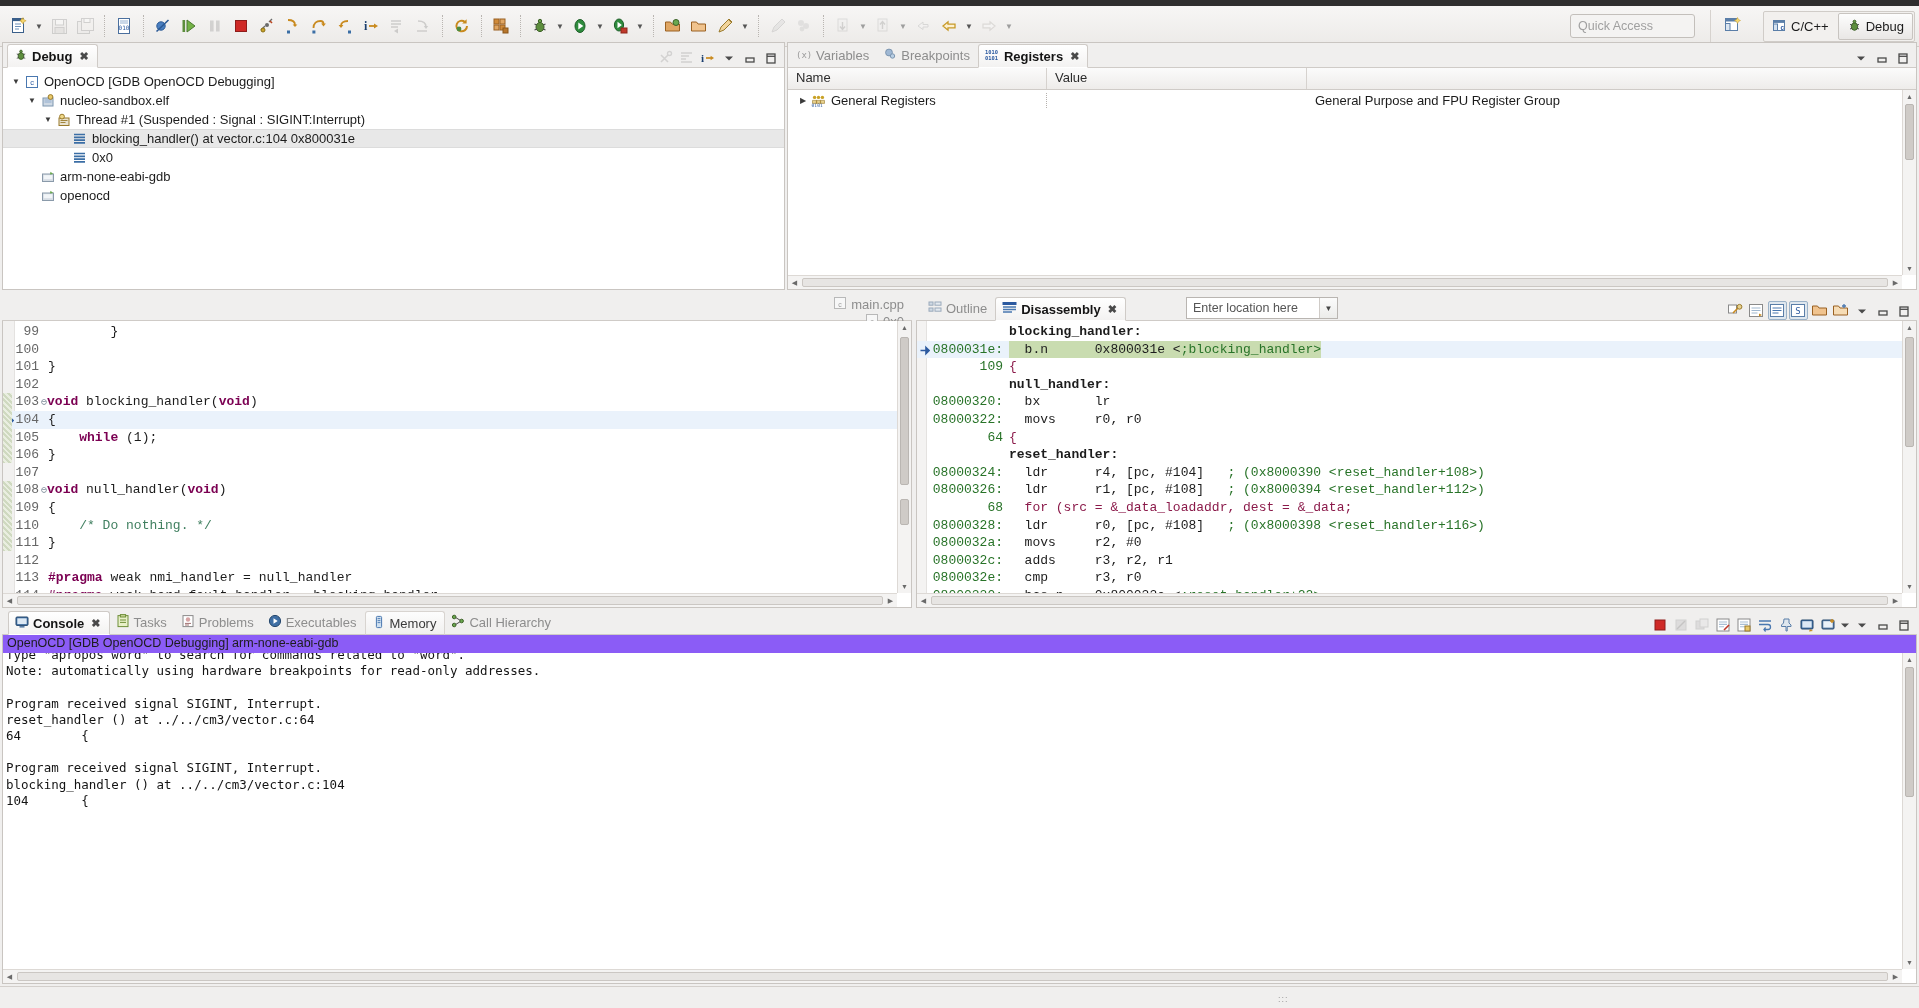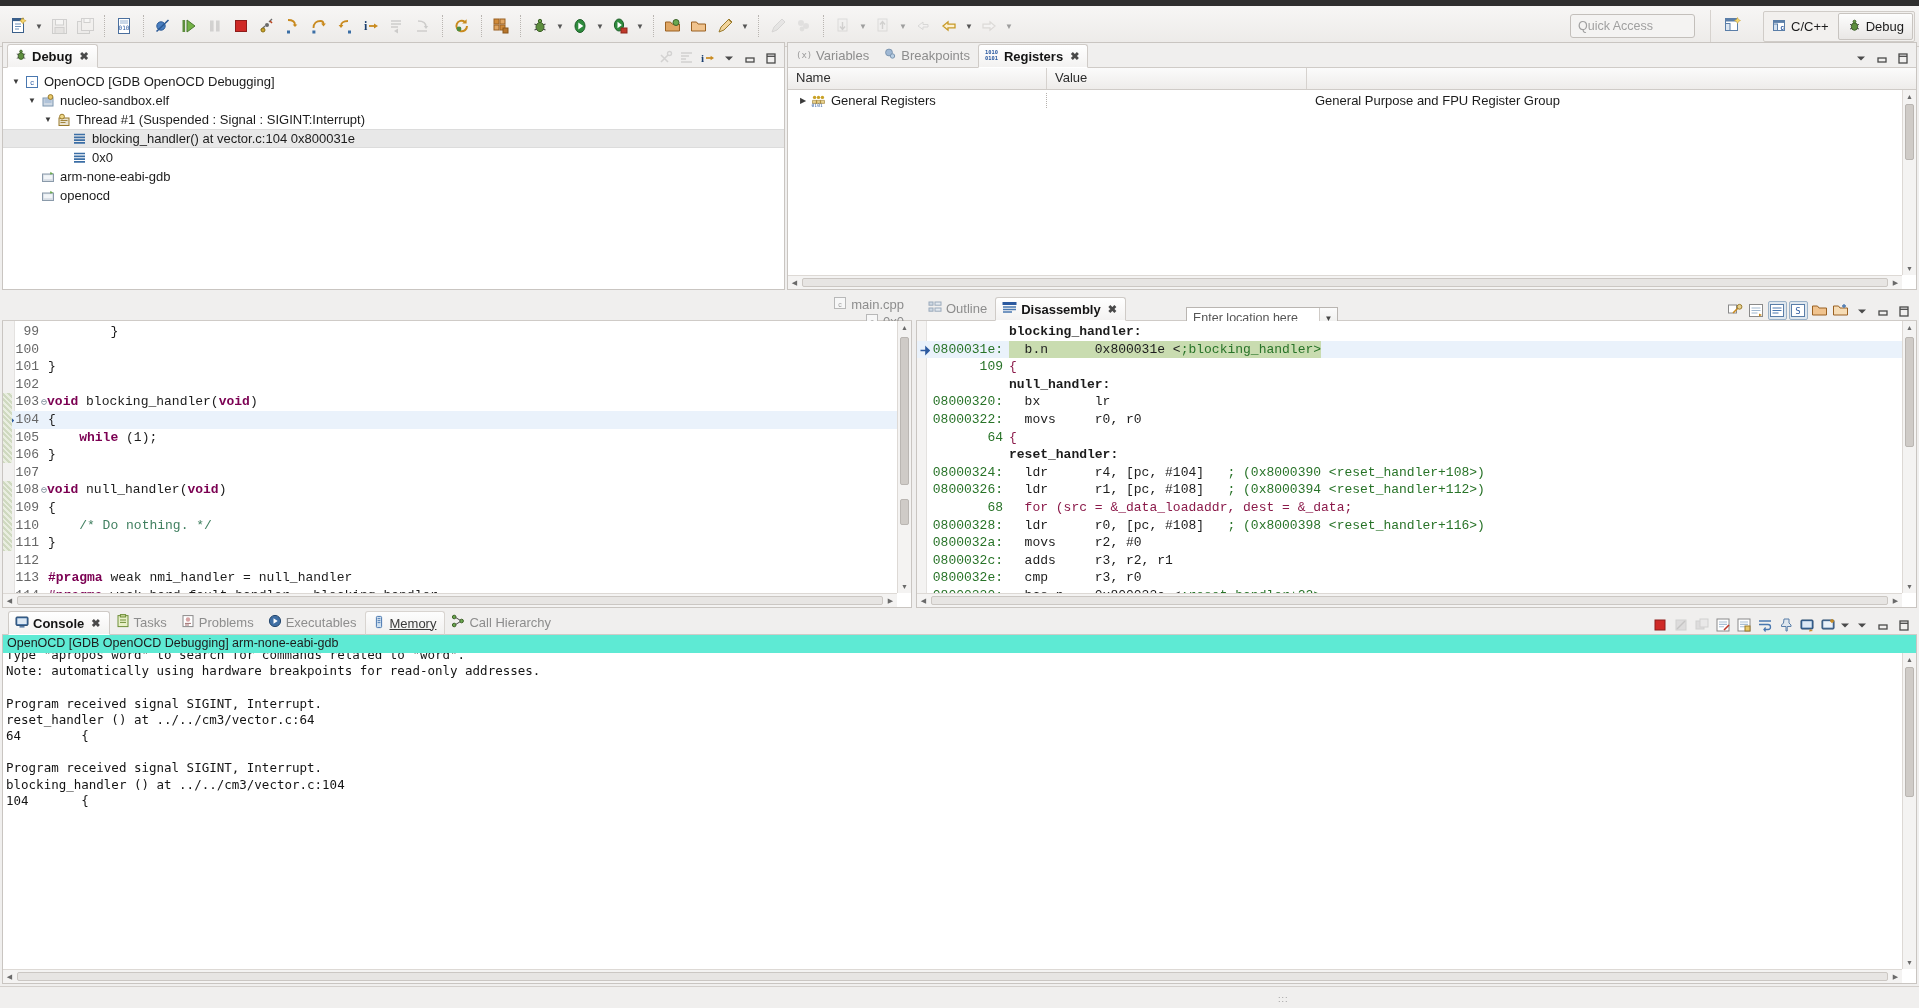--- a/index.html
+++ b/index.html
@@ -847,21 +847,21 @@
       <span>
         <svg width="15" height="13" viewBox="0 0 15 13">
           <rect x="0.5" y="1" width="14" height="3" fill="#2c5aa0"></rect>
           <path d="M1 6h13M1 8.5h13M1 11h9" stroke="#4a78b0" stroke-width="1.3"></path>
         </svg>
       </span>
       <span>Disassembly</span>
       <span class="closex">✖</span>
     </div>
 
-    <div class="loc-combo" style="left:270px; top:11px; width:152px;">
+    <div class="loc-combo" style="left:270px; top:1px; width:152px;">
       <span>Enter location here</span>
       <span class="drop">▼</span>
     </div>
 
     <div class="tabtools">
       <div class="tool">
         <svg width="17" height="17" viewBox="0 0 17 17">
           <rect x="1.5" y="3" width="8" height="8" fill="#fff" stroke="#8a8a8a"></rect>
           <path d="M6 11l5-5" stroke="#c98a1e" stroke-width="1.6"></path>
           <circle cx="12.5" cy="4.8" r="2.4" fill="#e8d28f" stroke="#9a7a2c"></circle>
@@ -968,21 +968,21 @@
     </div>
     <div class="vtab">
       <span>
         <svg width="14" height="14" viewBox="0 0 14 14">
           <circle cx="7" cy="7" r="5.6" fill="#3f6fa5" stroke="#27486d"></circle>
           <path d="M5.5 4.2l4.2 2.8-4.2 2.8z" fill="#fff"></path>
         </svg>
       </span>
       <span>Executables</span>
     </div>
-    <div class="vtab" style="background:linear-gradient(to bottom,#fdfdfd,#f1f0ef); border:1px solid #d8d4d0; border-bottom:1px solid #cfcbc7; border-radius:3px 3px 0 0; color:#3a3a3a; font-weight:normal; height:24px; margin-bottom:-1px;text-decoration:underline;">
+    <div class="vtab" style="background:linear-gradient(to bottom,#fdfdfd,#f1f0ef); border:1px solid #d8d4d0; border-bottom:1px solid #cfcbc7; border-radius:3px 3px 0 0; color:#3a3a3a; font-weight:normal; height:24px; margin-bottom:-1px;">
       <span>
         <svg width="14" height="14" viewBox="0 0 14 14">
           <rect x="4.4" y="1.4" width="5.2" height="11.2" rx="1" fill="#cfe0f0" stroke="#4a78b0"></rect>
           <path d="M5.6 3.6h2.8M5.6 5.6h2.8M5.6 7.6h2.8" stroke="#4a78b0" stroke-width=".9"></path>
         </svg>
       </span>
       <span>Memory</span>
     </div>
     <div class="vtab">
       <span>
@@ -1070,21 +1070,21 @@
       </div>
       <div class="tool">
         <svg width="14" height="14" viewBox="0 0 14 14">
             <rect x="3" y="3" width="8" height="9" fill="none" stroke="#4a4a4a" stroke-width="1.3"></rect>
             <path d="M3 5.3h8" stroke="#4a4a4a" stroke-width="1.3"></path>
           </svg>
       </div>
     </div>
   </div>
 
-  <div style="height:18px; background:#5eead4; border-left:1px solid #c9c5c1; border-right:1px solid #c9c5c1;
+  <div style="height:18px; background:#8b5cf6; border-left:1px solid #c9c5c1; border-right:1px solid #c9c5c1;
               font-size:12.5px; padding:1px 0 0 4px; color:#1c1c1c;">OpenOCD [GDB OpenOCD Debugging] arm-none-eabi-gdb</div>
 
   <div class="panel-body" style="border:1px solid #c9c5c1; border-top:none; background:#fff;">
     <div id="console-text" style="position:absolute; left:0; right:16px; top:-6px;">Type "apropos word" to search for commands related to "word".
 Note: automatically using hardware breakpoints for read-only addresses.
 
 Program received signal SIGINT, Interrupt.
 reset_handler () at ../../cm3/vector.c:64
 64        {
 

